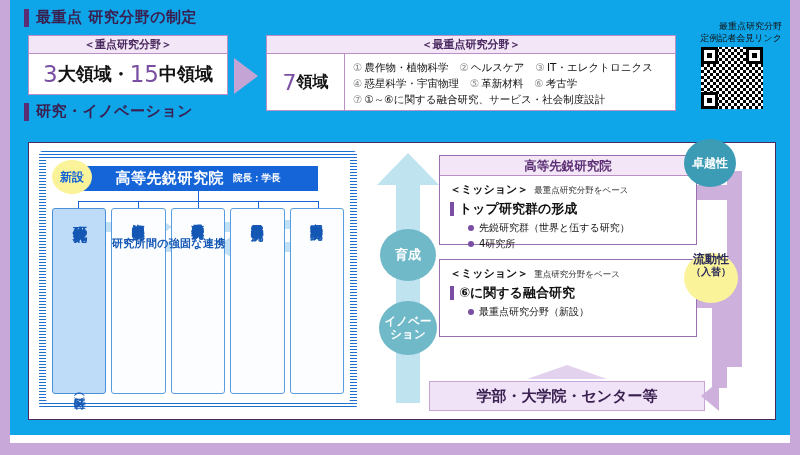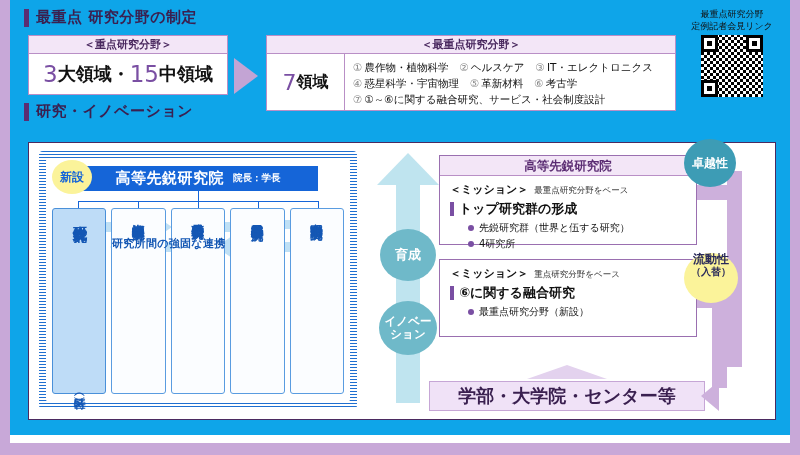--- a/index.html
+++ b/index.html
@@ -104,22 +104,22 @@
     gap: 2px;
   }
   .panelB .row {
     font-size: 10.5px; color: #111; white-space: nowrap;
     display: flex; gap: 11px;
   }
   .cnum { color: #8a8a8a; margin-right: 2px; }
 
   
   .qrBlock {
-    position: absolute; left: 672px; top: 8px;
-    width: 100px; text-align: center;
+    position: absolute; left: 672px; top: 20px;
+    width: 100px; text-align: right;
   }
   .qrBlock .cap {
     font-size: 9px; line-height: 12px; color: #111;
     white-space: nowrap;
   }
   .qr {
     width: 62px; height: 62px; margin: 3px auto 0;
     background:
       repeating-linear-gradient(90deg,#000 0 3px,#fff 3px 6px),
       repeating-linear-gradient(0deg,#000 0 3px,#fff 3px 6px);
@@ -273,21 +273,21 @@
   }
 
   .m1 { left: 410px; top: 12px; width: 258px; height: 90px; }
   .m2 { left: 410px; top: 116px; width: 258px; height: 78px; }
 
   
   .bbox {
     position: absolute; left: 400px; top: 238px; width: 276px; height: 30px;
     background: #f0e2f7; border: 1px solid #c6a6d6;
     display: flex; align-items: center; justify-content: center;
-    font-size: 18px; font-weight: bold; color: #3a2050;
+    font-size: 15px; font-weight: bold; color: #3a2050;
   }
   .bArrowL {
     position: absolute; left: 672px; top: 238px;
     width: 0; height: 0;
     border-top: 15px solid transparent;
     border-bottom: 15px solid transparent;
     border-right: 18px solid #cdb0dc;
   }
   .upNub {
     position: absolute; left: 498px; top: 222px;

